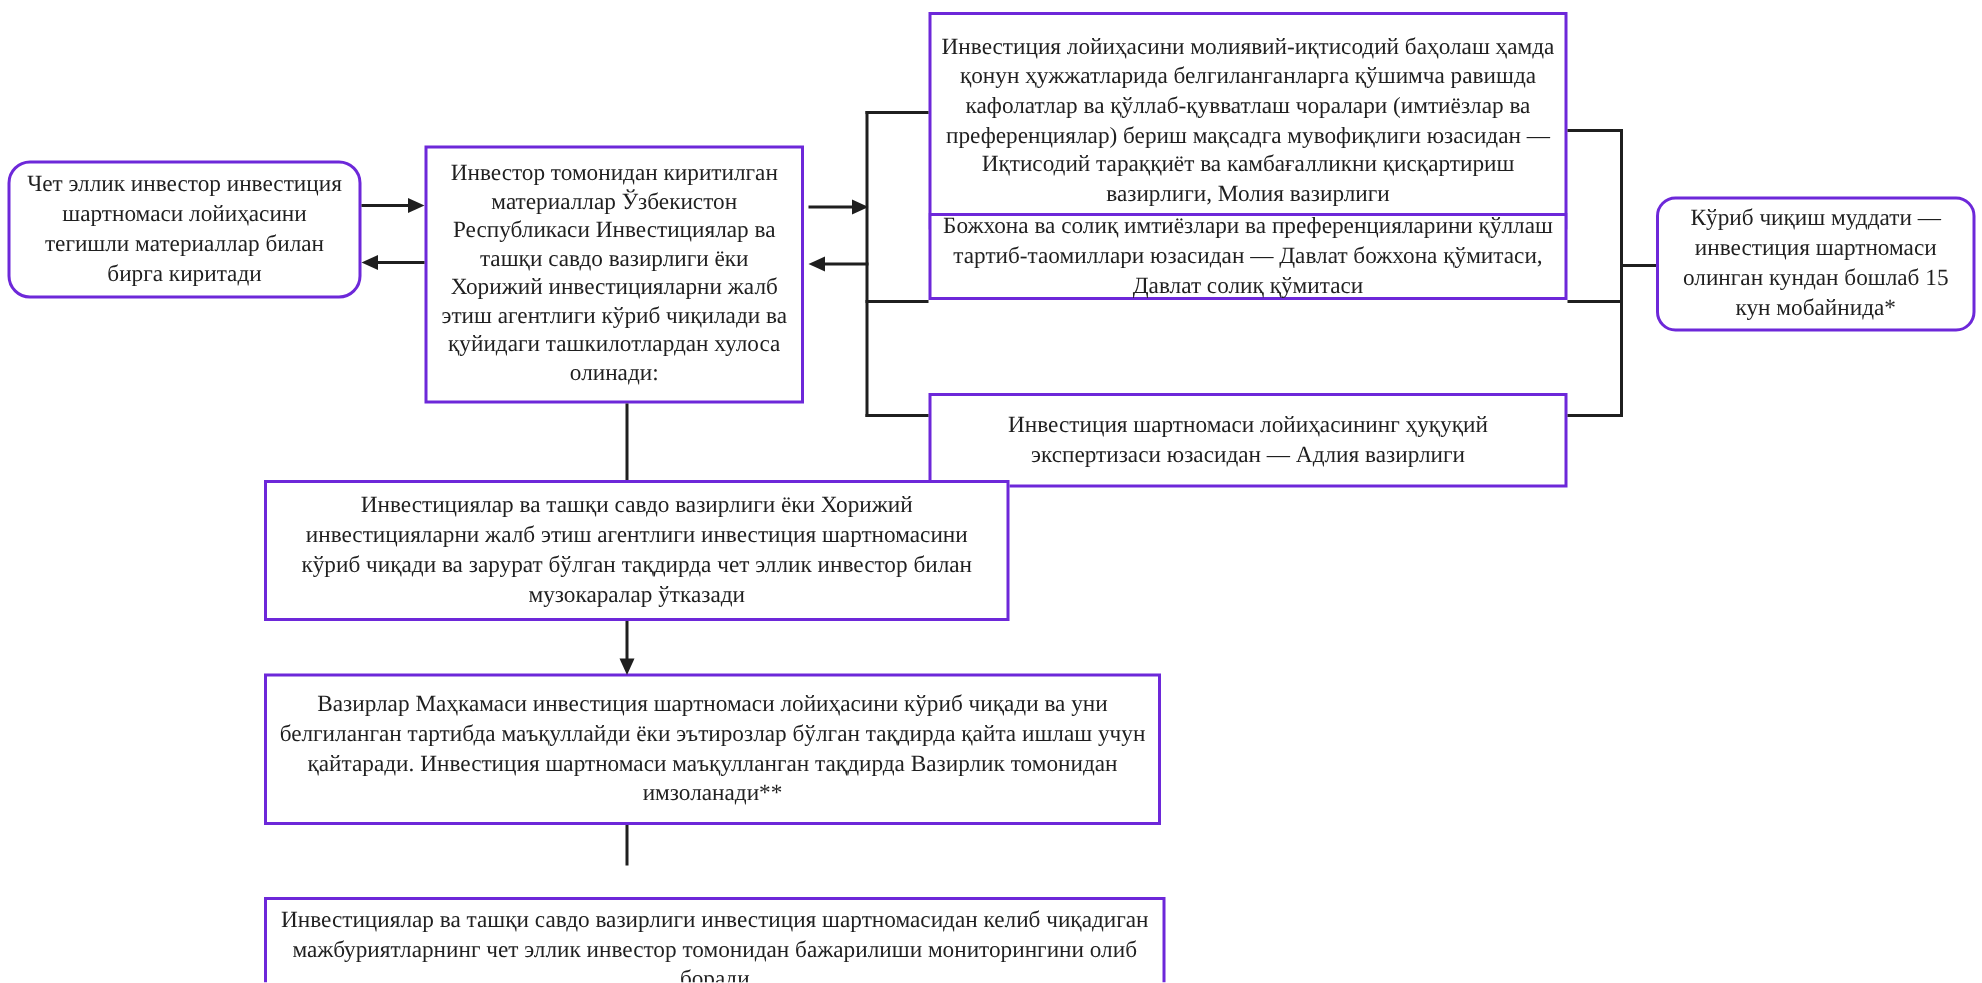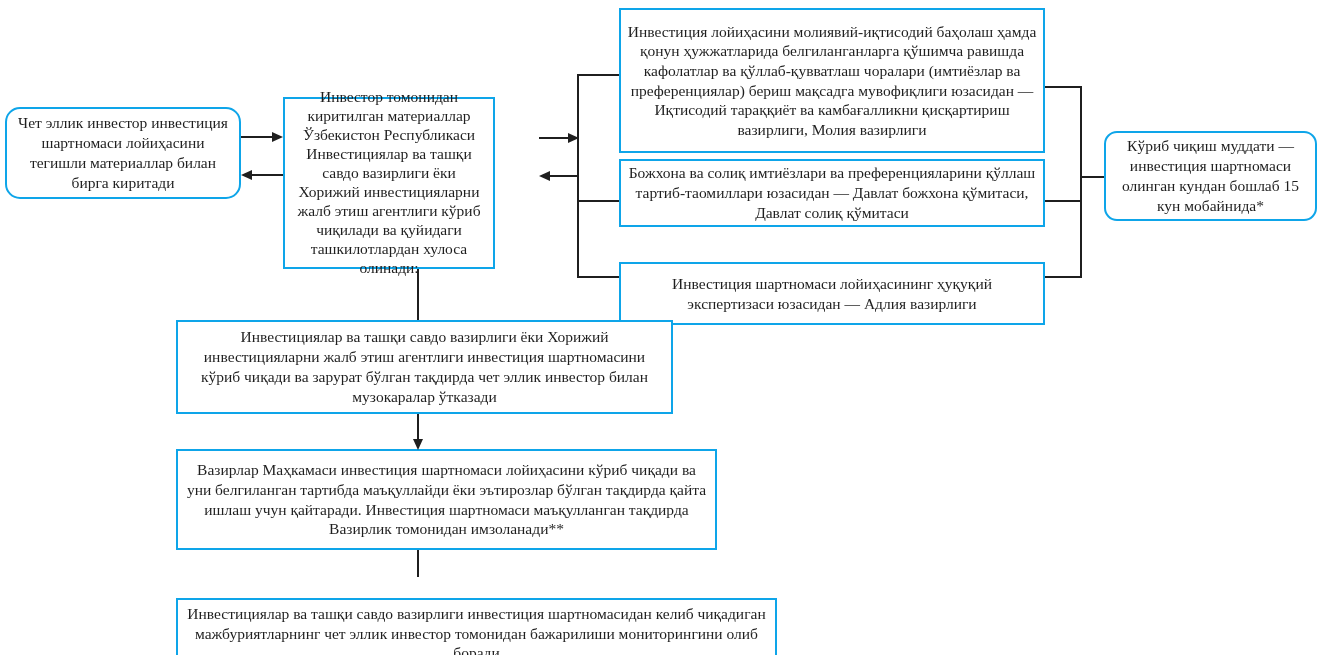--- a/index.html
+++ b/index.html
@@ -12,39 +12,39 @@
     width: 1321px;
     height: 655px;
     background: #ffffff;
     font-family: "Liberation Serif", "DejaVu Serif", serif;
     color: #1f1f1f;
     overflow: hidden;
   }
   .box {
     position: absolute;
     box-sizing: border-box;
-    border: 2px solid #0ea5e9;
+    border: 2px solid #6d28d9;
     background: #ffffff;
     display: flex;
     flex-direction: column;
     justify-content: center;
     text-align: center;
     font-size: 15.5px;
     line-height: 1.28;
     padding: 2px 6px;
   }
   
   .b-investor     { left: 5px;    top: 107px; width: 236px; height: 92px; border-radius: 15px;  }
-  .b-ministry     { left: 283px;  top: 97px;  width: 212px; height: 172px; line-height: 1.22; }
+  .b-ministry     { left: 283px;  top: 97px;  width: 253px; height: 172px; line-height: 1.22; }
   .b-econ         { left: 619px;  top: 8px;   width: 426px; height: 145px; line-height: 1.26; }
-  .b-customs      { left: 619px;  top: 159px; width: 426px; height: 68px;  }
+  .b-customs      { left: 619px;  top: 142px; width: 426px; height: 58px;  }
   .b-legal        { left: 619px;  top: 246px; width: 426px; height: 63px; margin-top: 16px;  }
   .b-deadline     { left: 1104px; top: 131px; width: 213px; height: 90px; border-radius: 13px;  }
   .b-negotiations { left: 176px;  top: 320px; width: 497px; height: 94px;  }
-  .b-cabinet      { left: 176px;  top: 449px; width: 541px; height: 101px; }
+  .b-cabinet      { left: 176px;  top: 449px; width: 598px; height: 101px; }
   .b-monitoring   { left: 176px;  top: 598px; width: 601px; height: 71px;  }
 
   
   .conn { position: absolute; background: #1f1f1f; }
   .ah   { position: absolute; width: 0; height: 0; }
   .ah-right { border-top: 5px solid transparent; border-bottom: 5px solid transparent; border-left: 11px solid #1f1f1f; }
   .ah-left  { border-top: 5px solid transparent; border-bottom: 5px solid transparent; border-right: 11px solid #1f1f1f; }
   .ah-down  { border-left: 5px solid transparent; border-right: 5px solid transparent; border-top: 11px solid #1f1f1f; }
 </style>
 </head>

